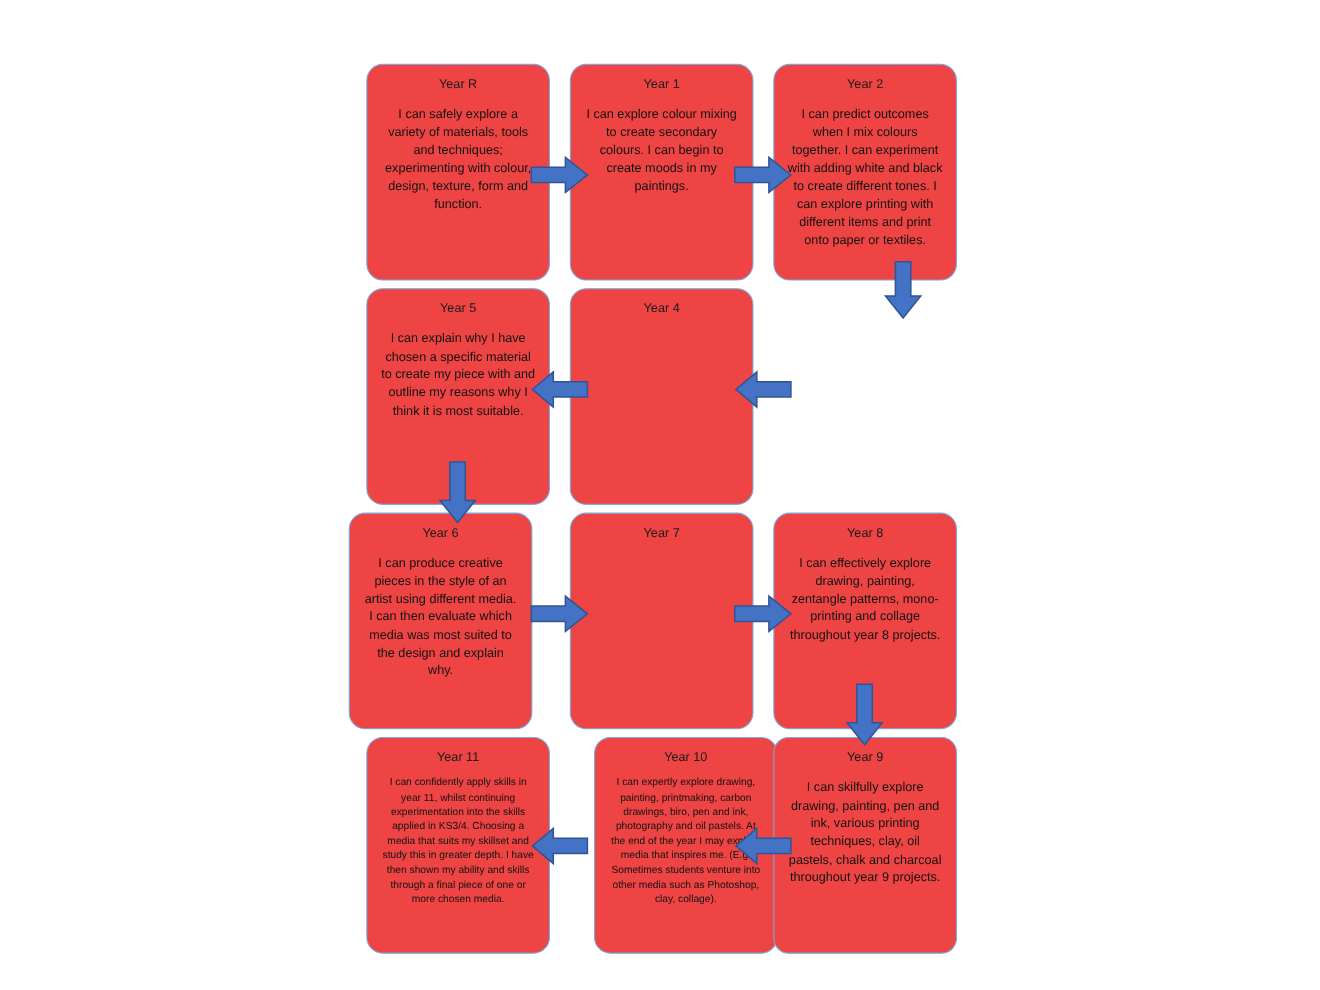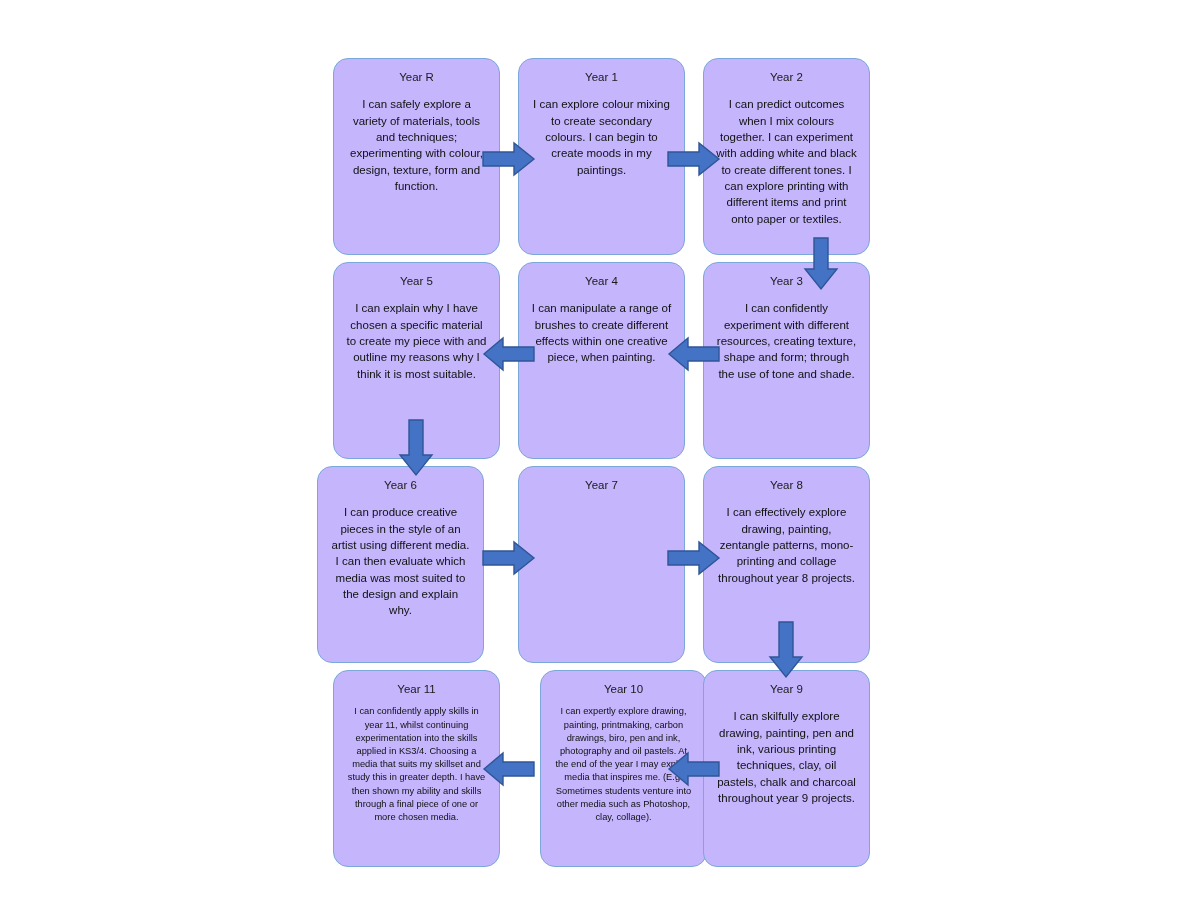--- a/index.html
+++ b/index.html
@@ -34,21 +34,21 @@
   }
 
   
   .node {
     position: absolute;
     box-sizing: border-box;
     width: 167px;
     height: 197px;
     border: 1.4px solid #7BA7D9;
     border-radius: 15px;
-    background: #c4b5fd;
+    background: #ef4444;
     padding: 11px 9px 20px 9px;
     text-align: center;
     overflow: hidden;
   }
   .node-title {
     font-size: 11.5px;
     font-weight: normal;
     color: #1a1a1a;
     line-height: 1.25;
     margin-bottom: 12px;
@@ -99,27 +99,22 @@
     <div class="node-body">I can predict outcomes when I mix colours together. I can experiment with adding white and black to create different tones. I can explore printing with different items and print onto paper or textiles.</div>
   </div>
 
   <div class="node" style="left:333px; top:262px;">
     <div class="node-title">Year 5</div>
     <div class="node-body">I can explain why I have chosen a specific material to create my piece with and outline my reasons why I think it is most suitable.</div>
   </div>
 
   <div class="node" style="left:518px; top:262px;">
     <div class="node-title">Year 4</div>
-    <div class="node-body">I can manipulate a range of brushes to create different effects within one creative piece, when painting.</div>
-  </div>
-
-  <div class="node" style="left:703px; top:262px;">
-    <div class="node-title">Year 3</div>
-    <div class="node-body">I can confidently experiment with different resources, creating texture, shape and form; through the use of tone and shade.</div>
-  </div>
+  </div>
+
 
   <div class="node" style="left:317px; top:466px;">
     <div class="node-title">Year 6</div>
     <div class="node-body">I can produce creative pieces in the style of an artist using different media. I can then evaluate which media was most suited to the design and explain why.</div>
   </div>
 
   <div class="node" style="left:518px; top:466px;">
     <div class="node-title">Year 7</div>
   </div>
 

